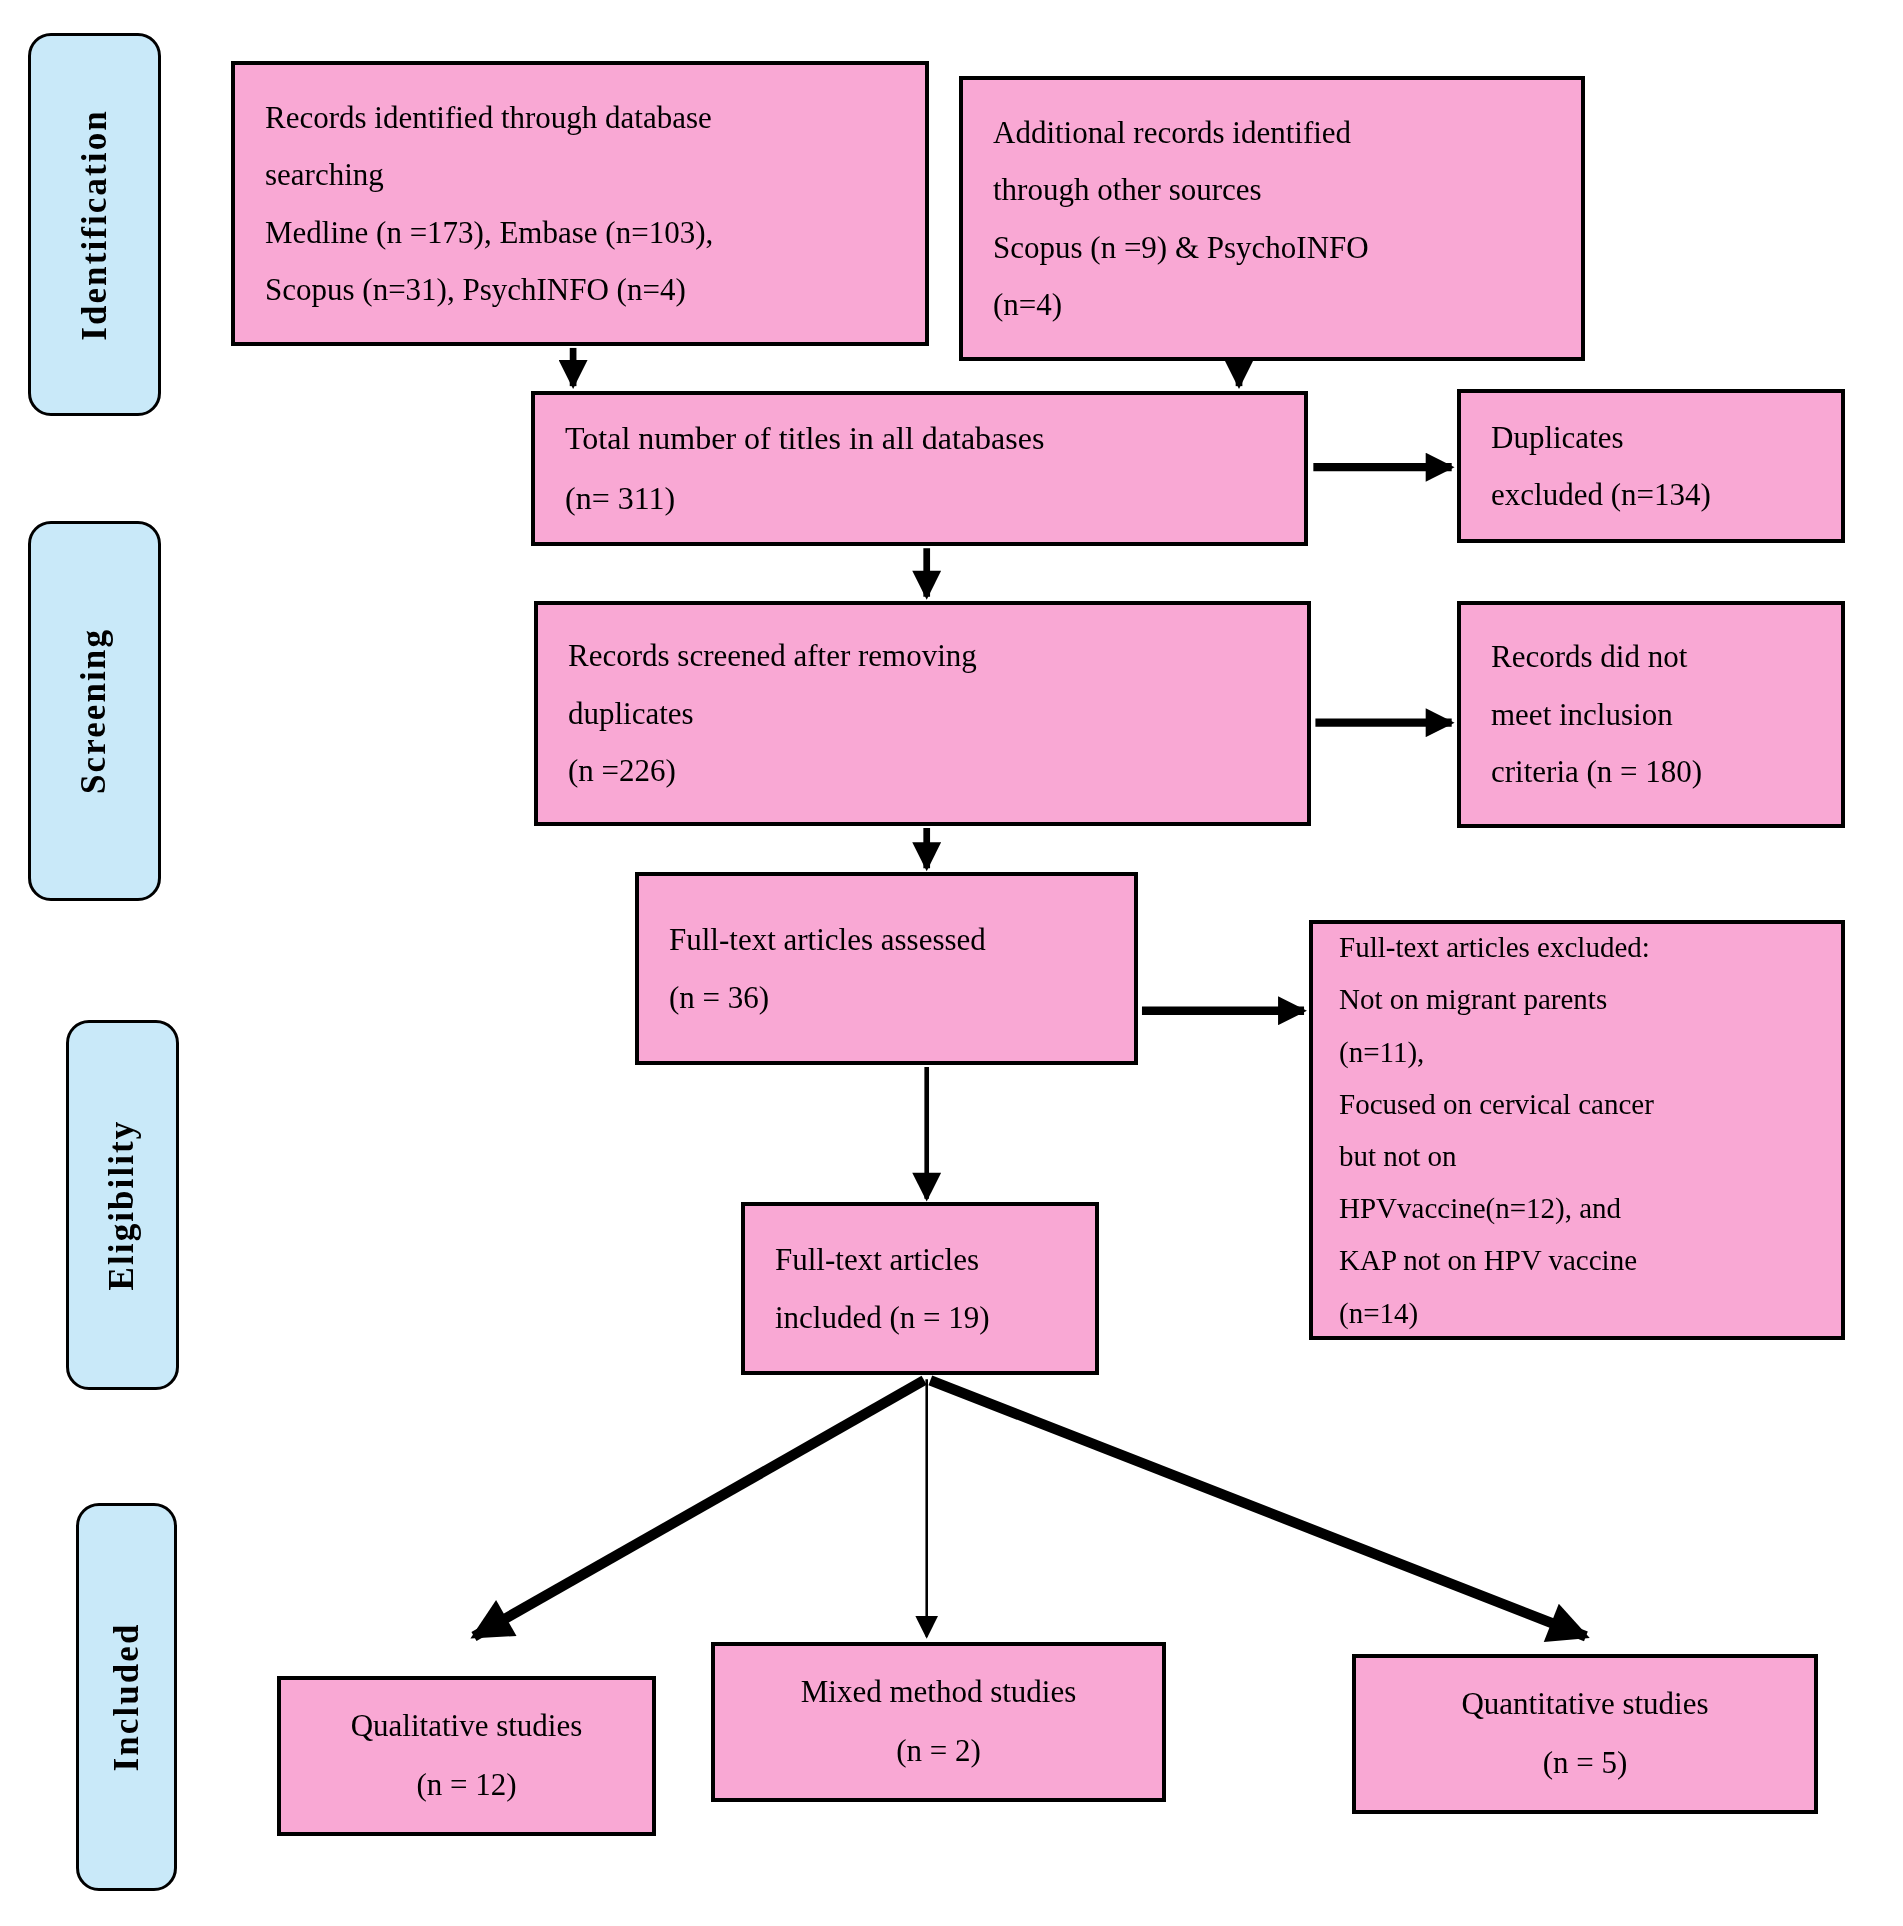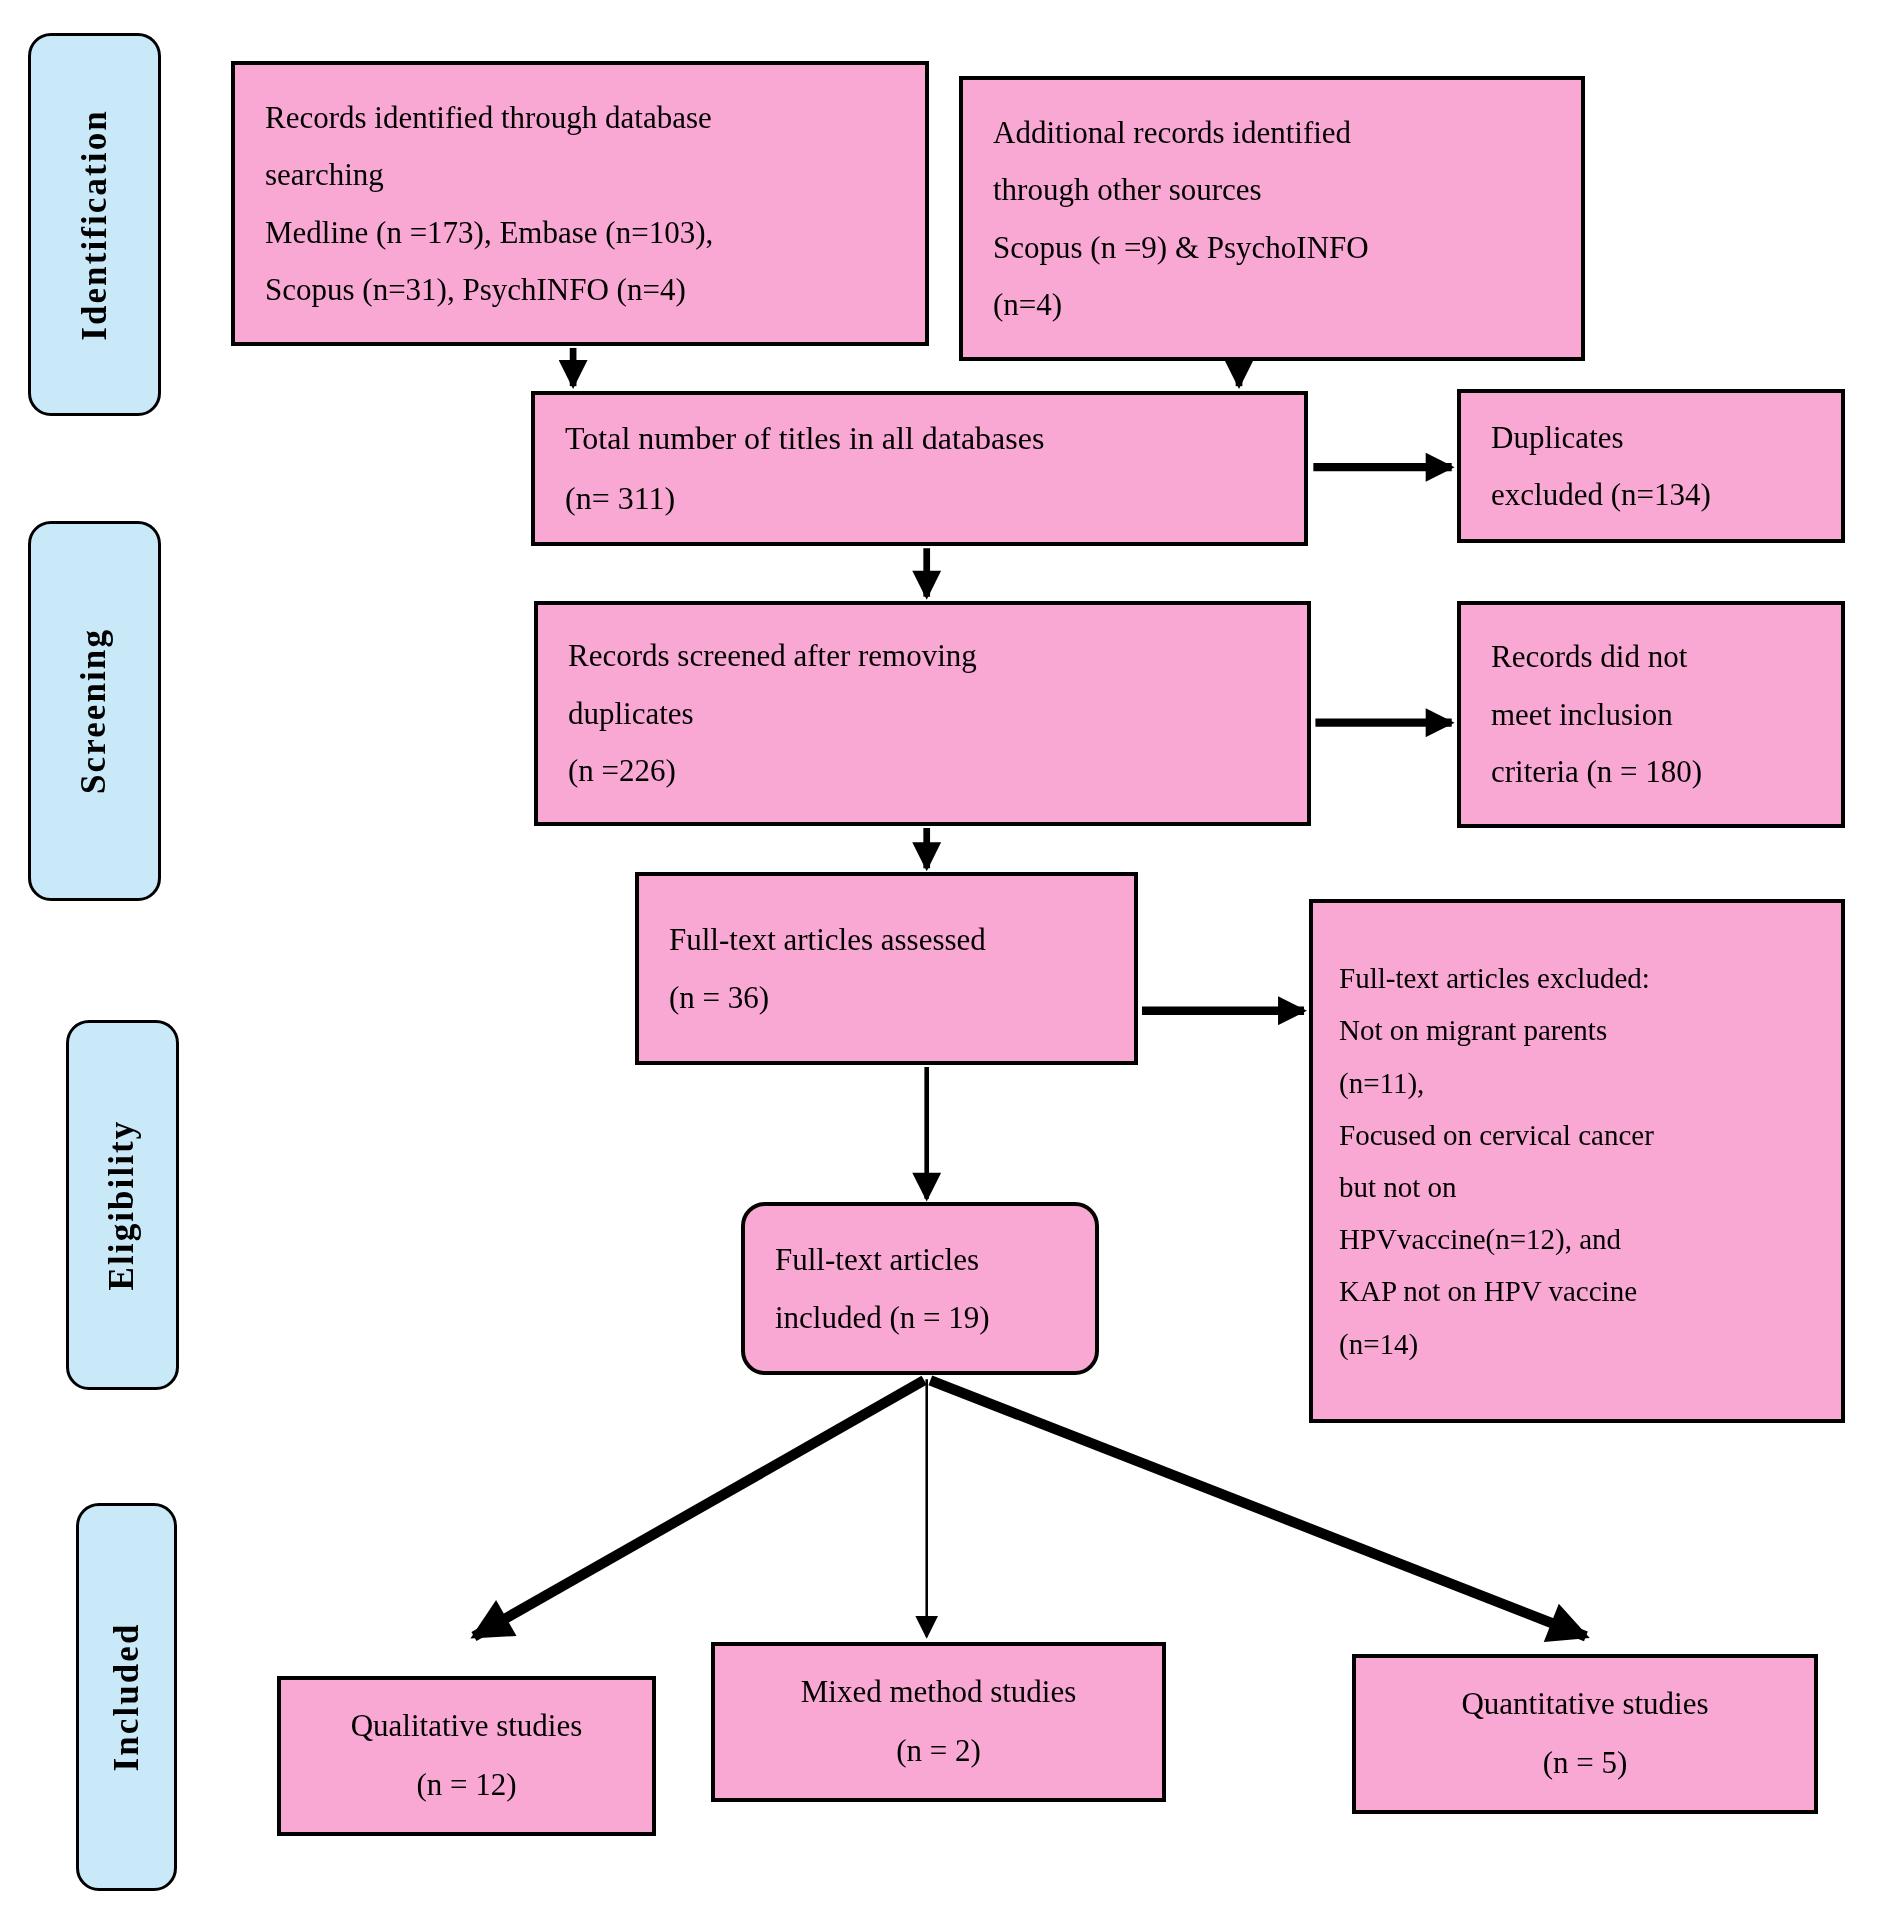--- a/index.html
+++ b/index.html
@@ -136,32 +136,32 @@
     <span>Records did not
 meet inclusion
 criteria (n = 180)</span>
   </div>
 
   <div class="box" style="left:635px; top:872px; width:503px; height:193px;">
     <span>Full-text articles assessed
 (n = 36)</span>
   </div>
 
-  <div class="box small" style="left:1309px; top:899px; width:536px; height:524px;">
+  <div class="box small" style="left:1309px; top:920px; width:536px; height:420px;">
     <span>Full-text articles excluded:
 Not on migrant parents
 (n=11),
 Focused on cervical cancer
 but not on
 HPVvaccine(n=12), and
 KAP not on HPV vaccine
 (n=14)</span>
   </div>
 
-  <div class="box" style="left:741px; top:1202px; width:358px; height:173px;border-radius:24px;">
+  <div class="box" style="left:741px; top:1202px; width:358px; height:173px;">
     <span>Full-text articles
 included (n = 19)</span>
   </div>
 
   <div class="box center" style="left:277px; top:1676px; width:379px; height:160px;">
     <span>Qualitative studies
 (n = 12)</span>
   </div>
 
   <div class="box center" style="left:711px; top:1642px; width:455px; height:160px;">

